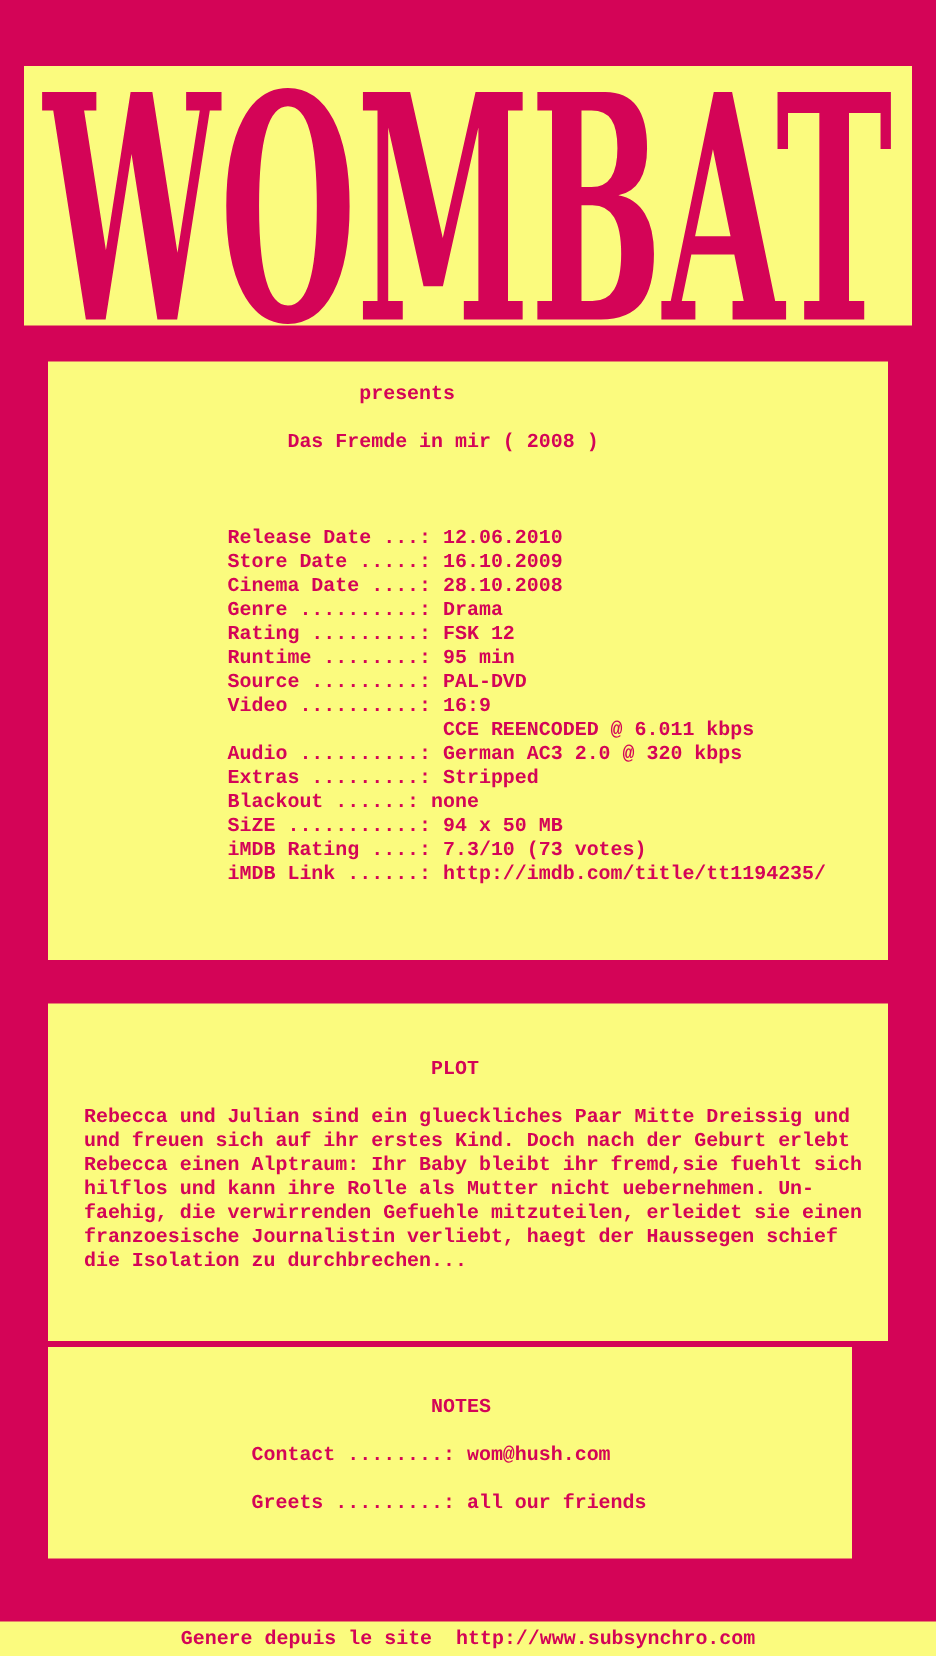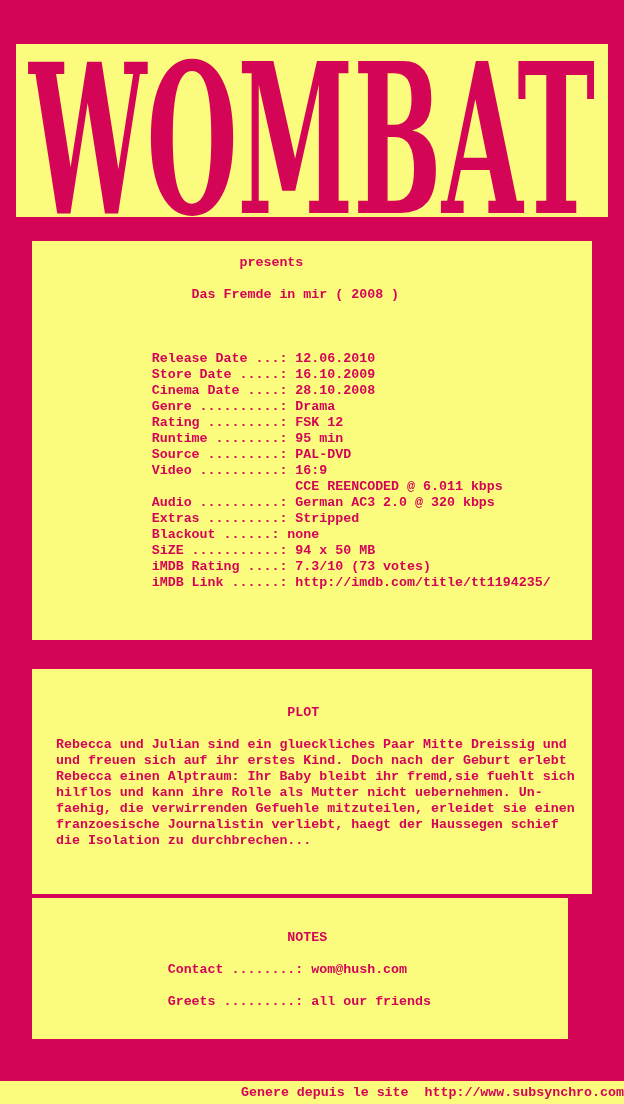--- a/index.html
+++ b/index.html
@@ -30,21 +30,21 @@
   }
   .ln {
     white-space: pre;
     height: 16px;
     line-height: 16px;
     overflow: hidden;
   }
   .footer-strip .ln {
     height: 23px;
     line-height: 23px;
-    text-align: right;
+    text-align: center;
   }
   .logo-svg { display: block; width: 592px; height: 173px; }
   .logo-svg text {
     font-family: "DejaVu Serif", "Liberation Serif", serif;
     font-weight: bold;
     font-size: 208px;
     fill: #d40457;
   }
 </style>
 </head>

